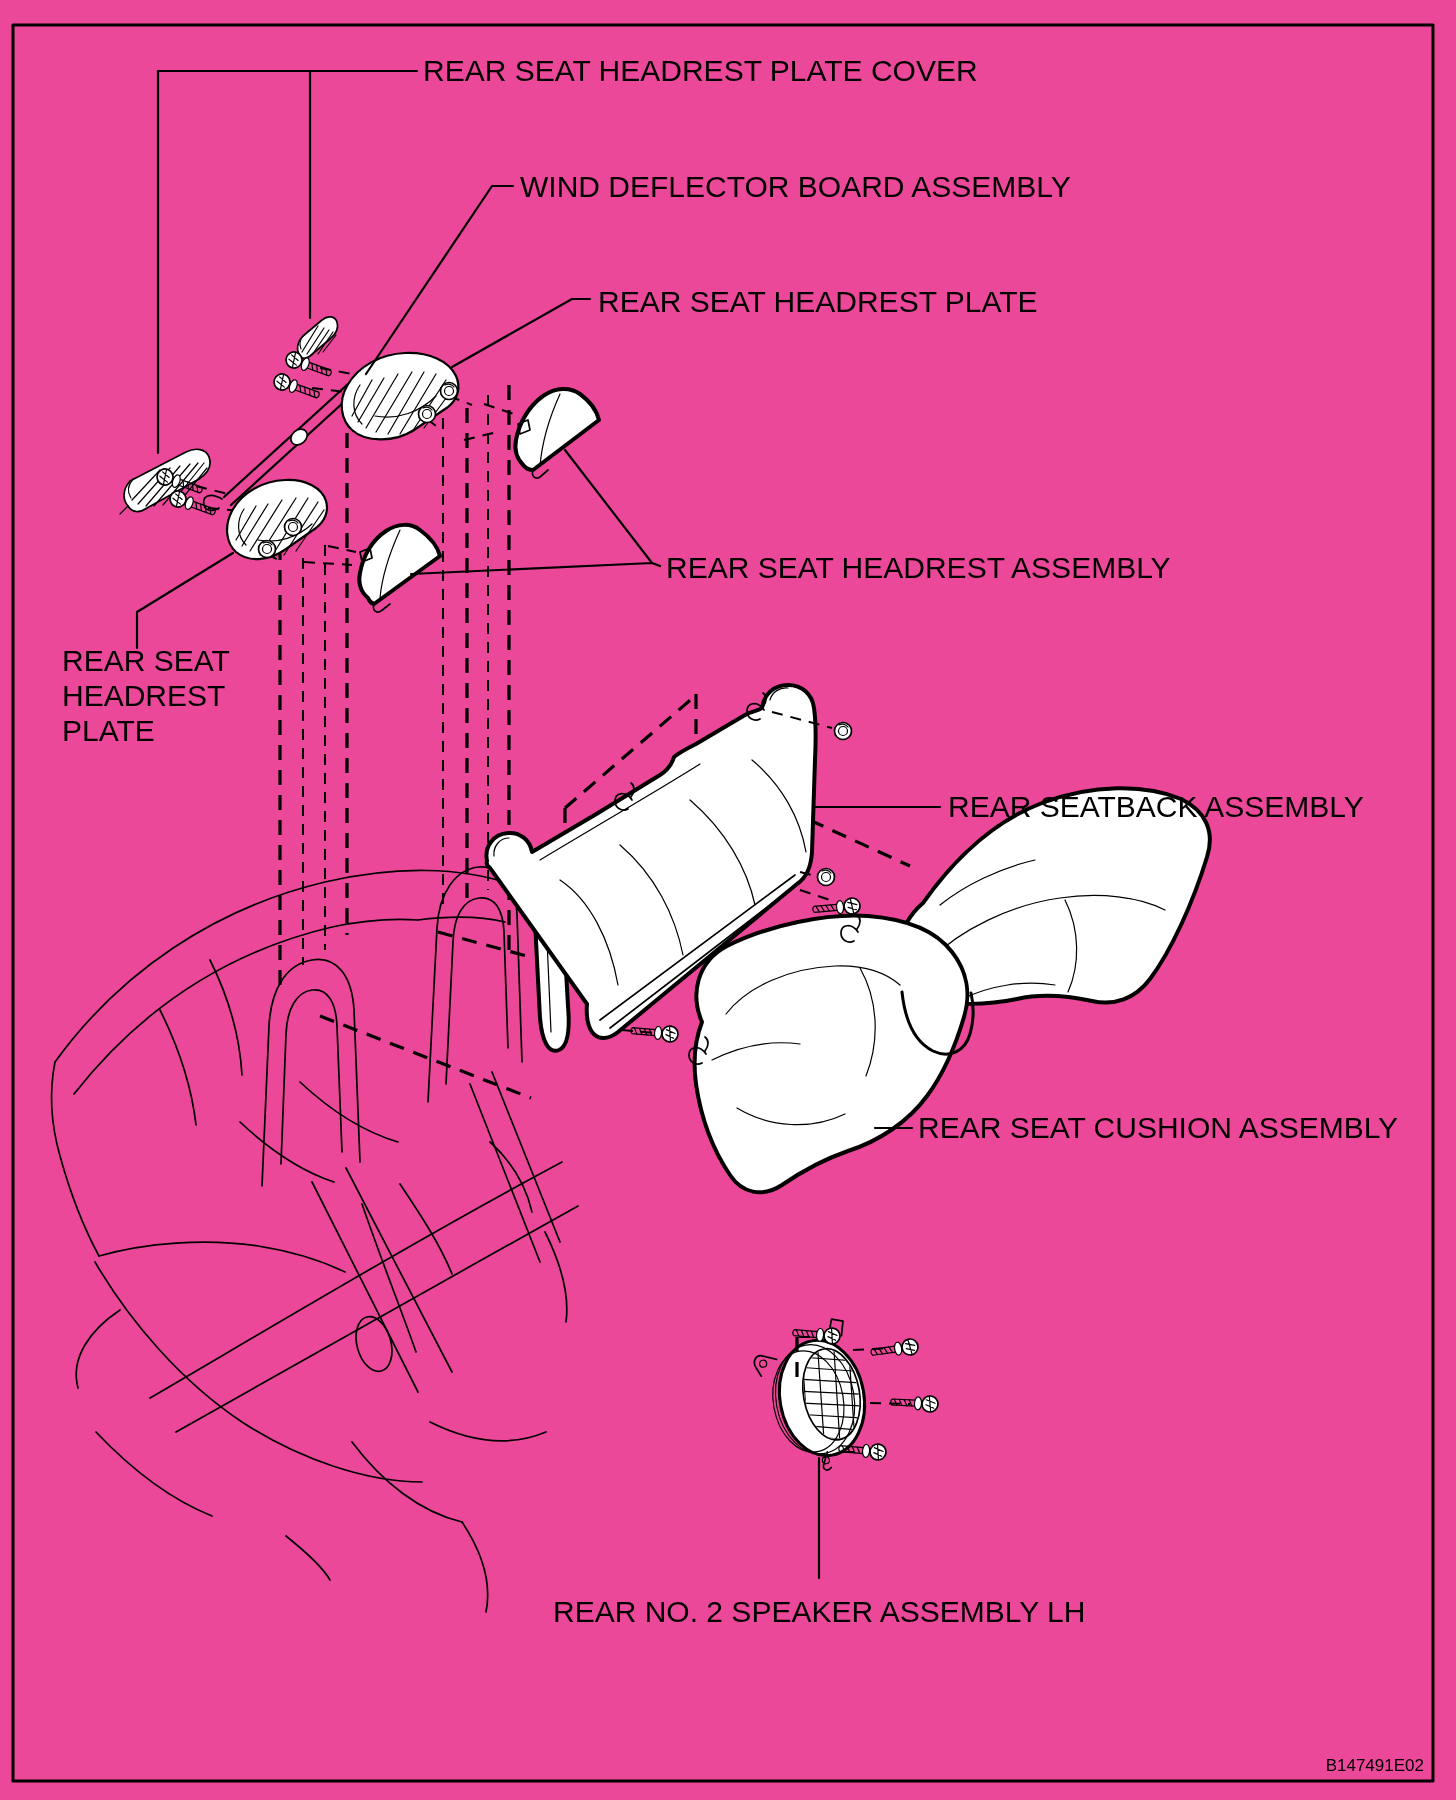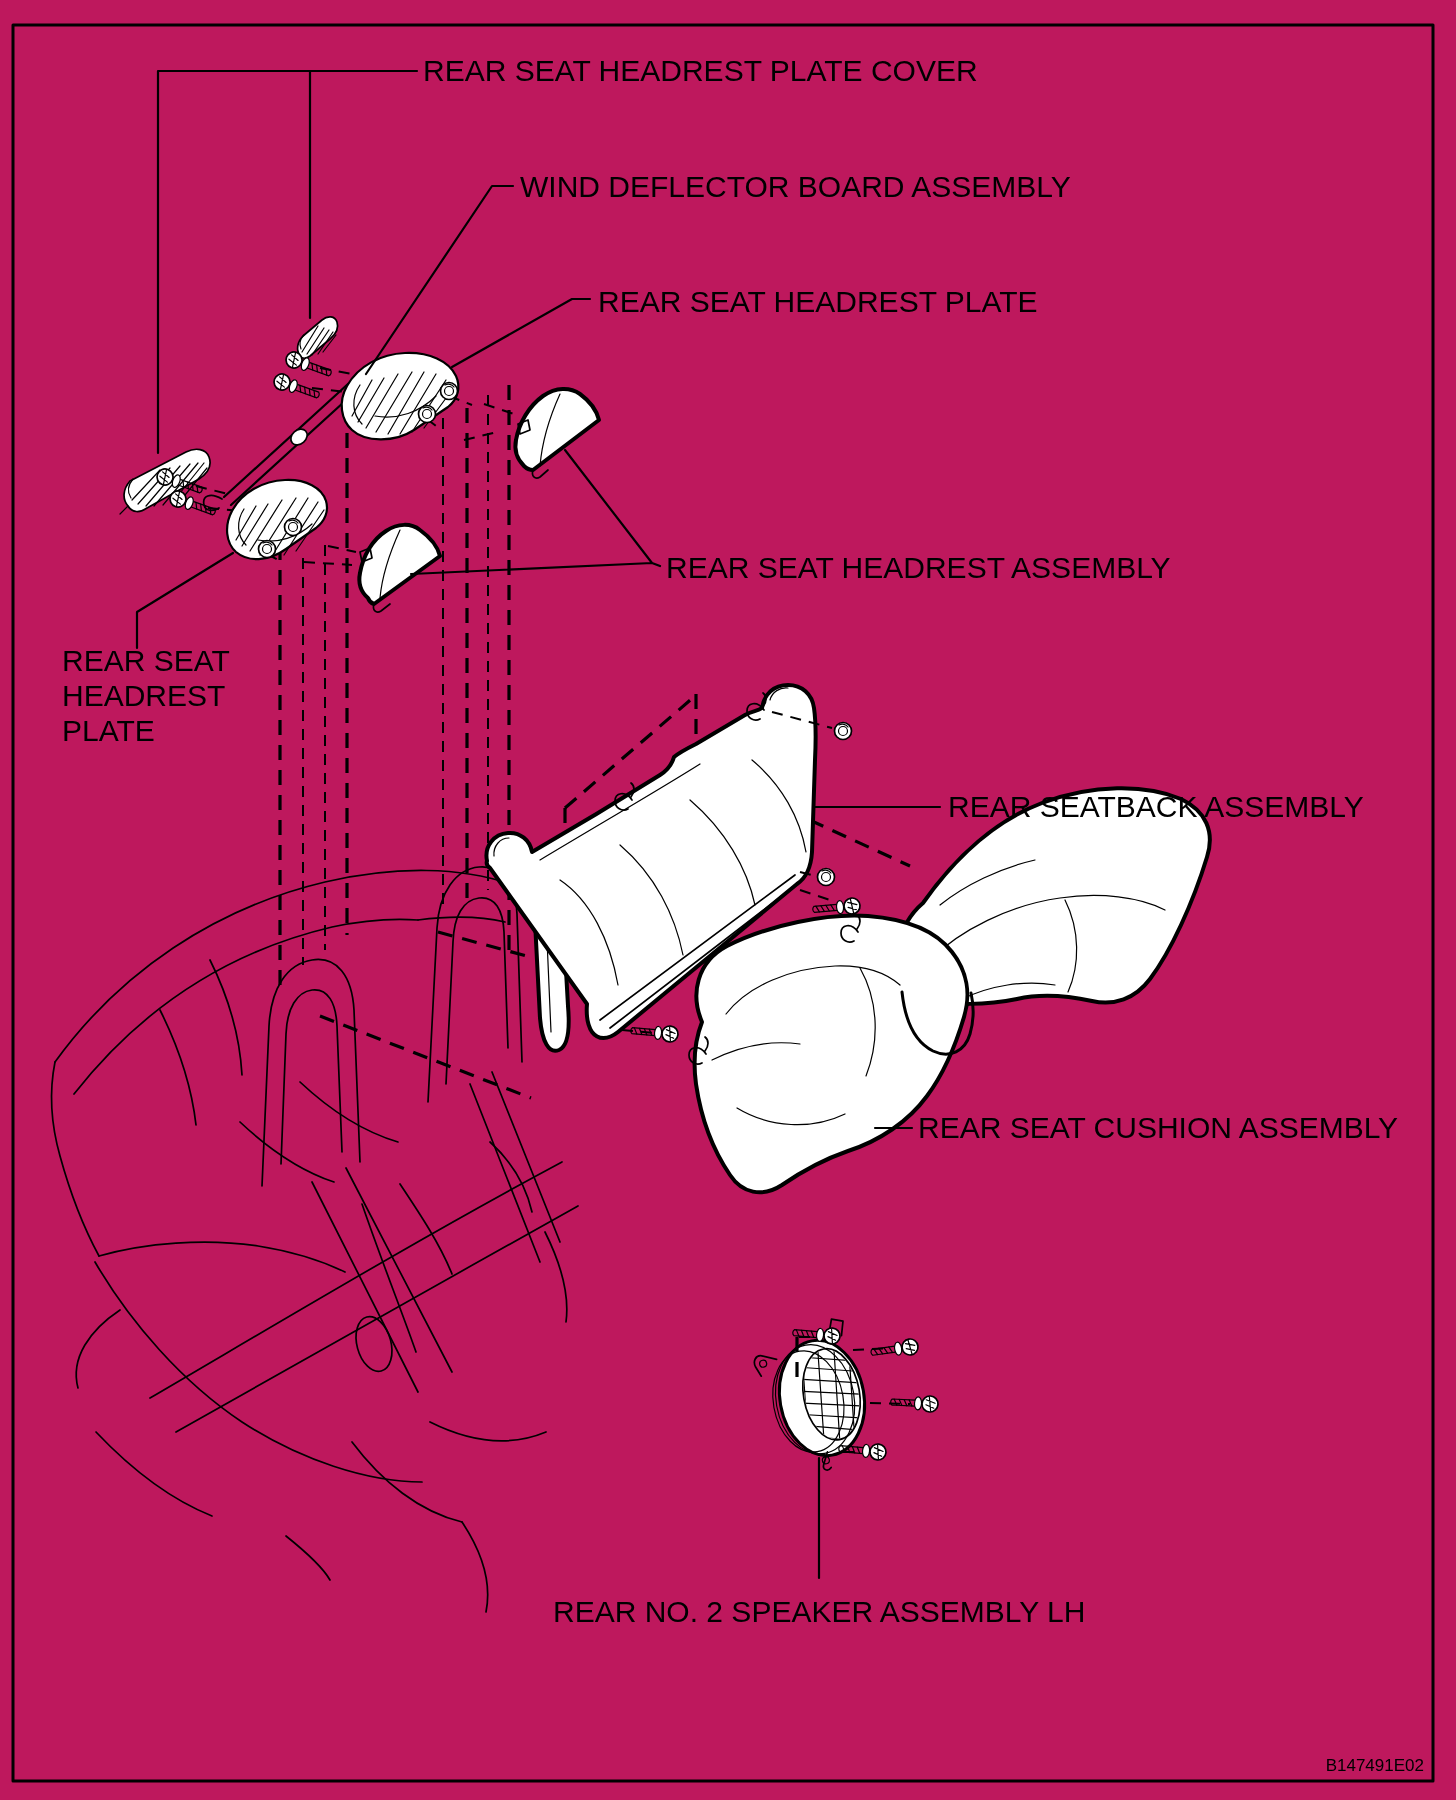--- a/index.html
+++ b/index.html
@@ -1,16 +1,16 @@
 <!DOCTYPE html>
 <html><head>
 <meta charset="utf-8">
 <style>
   html,body{margin:0;padding:0;background:#fff;}
-  .page{position:relative;width:1456px;height:1800px;background:#be185d;overflow:hidden;}
+  .page{position:relative;width:1456px;height:1800px;background:#ec4899;overflow:hidden;}
   svg{display:block;}
   
   .s  {fill:none;stroke:#000;stroke-width:1.7;stroke-linecap:round;stroke-linejoin:round;}
   .thin{fill:none;stroke:#000;stroke-width:1.2;stroke-linecap:round;stroke-linejoin:round;}
   .s2 {fill:none;stroke:#000;stroke-width:2.2;stroke-linecap:round;stroke-linejoin:round;}
   .s3 {fill:none;stroke:#000;stroke-width:3;stroke-linecap:round;stroke-linejoin:round;}
   .s4 {fill:none;stroke:#000;stroke-width:4;stroke-linecap:round;stroke-linejoin:round;}
   .wf {fill:#fff;}
   .dash {fill:none;stroke:#000;stroke-width:2;stroke-dasharray:11 8;stroke-linecap:butt;}
   .dashb{fill:none;stroke:#000;stroke-width:3.2;stroke-dasharray:15 10;stroke-linecap:butt;}

